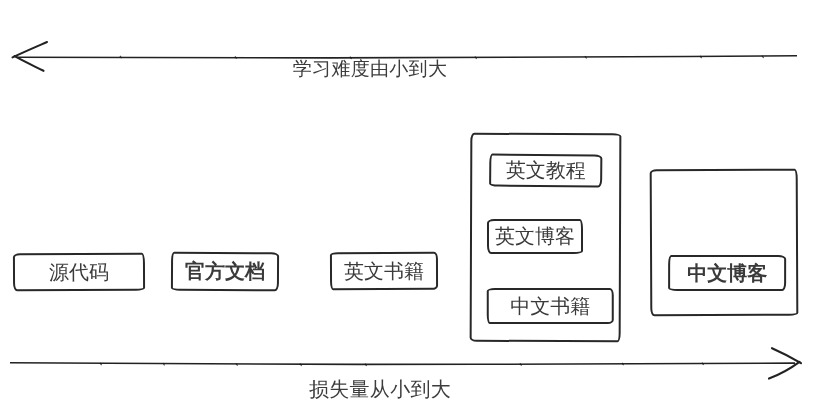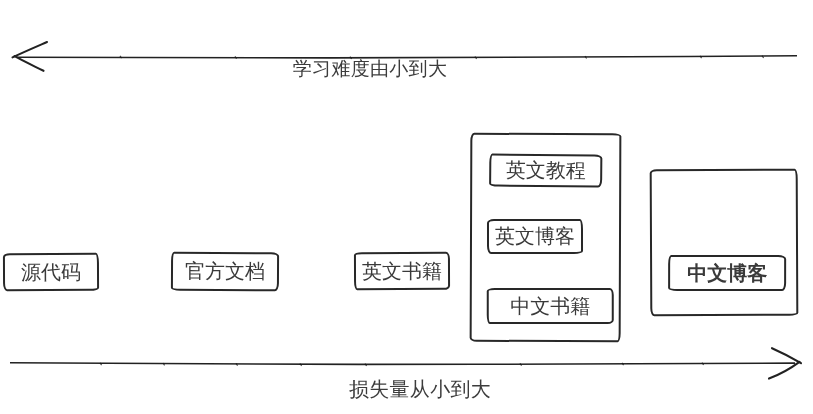--- a/index.html
+++ b/index.html
@@ -17,21 +17,21 @@
   }
   .axis-label {
     position: absolute;
     font-size: 19px;
     color: #3c3c3c;
     text-align: center;
     white-space: nowrap;
     letter-spacing: 0.3px;
   }
   .axis-label.top { left: 292px; top: 8px; width: 156px; margin-top: 48px; }
-  .axis-label.bottom { left: 307px; top: 376px; width: 146px; font-size: 20px; margin-left: 40px; }
+  .axis-label.bottom { left: 307px; top: 376px; width: 146px; font-size: 20px; }
   .arrow-svg { position: absolute; left: 0; }
   .arrow-svg.top { top: 36px; }
   .arrow-svg.bottom { top: 341px; }
   .sketch-box {
     position: absolute;
     background: #ffffff;
     border: 2px solid #282828;
     display: flex;
     align-items: center;
     justify-content: center;
@@ -63,29 +63,29 @@
       <path d="M120 19.9 l1.6 2.3"></path>
         <path d="M235 20.3 l1.6 2.3"></path>
       <path d="M350 20.7 l1.6 2.3"></path>
         <path d="M475 20.5 l1.6 2.3"></path>
       <path d="M585 20.2 l1.6 2.3"></path>
         <path d="M700 19.9 l1.6 2.3"></path>
       <path d="M762 19.7 l1.6 2.3"></path>
     </g>
   </svg>
 
-  <div class="sketch-box rA" style="left:3px; top:253px; width:96px; height:38px;justify-content:center;">
+  <div class="sketch-box rA" style="left:13px; top:253px; width:132px; height:38px;justify-content:center;">
     <span>源代码</span>
   </div>
 
-  <div class="sketch-box rB" style="left:171px; top:252px; width:108px; height:39px;">
+  <div class="sketch-box rB" style="left:171px; top:252px; width:108px; height:39px;font-weight:bold;">
     <span>官方文档</span>
   </div>
 
-  <div class="sketch-box rC" style="left:330px; top:252px; width:96px; height:38px;margin-left:24px;">
+  <div class="sketch-box rC" style="left:330px; top:252px; width:108px; height:38px;">
     <span>英文书籍</span>
   </div>
 
   <div class="sketch-box group-box rD" style="left:470px; top:104px; width:151px; height:209px;margin-top:29px;">
     <div class="sketch-box rB" style="left:17px; top:19px; width:113px; height:33px;">
       <span>英文教程</span>
     </div>
     <div class="sketch-box rA" style="left:15px; top:84px; width:96px; height:35px;">
       <span>英文博客</span>
     </div>

